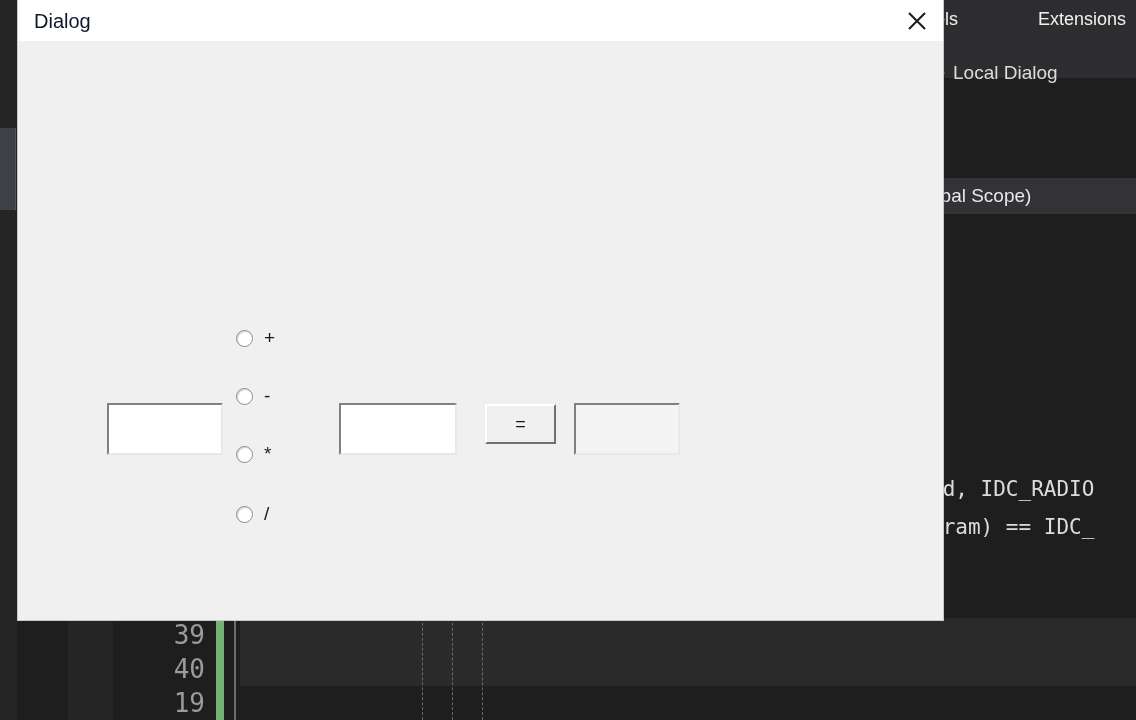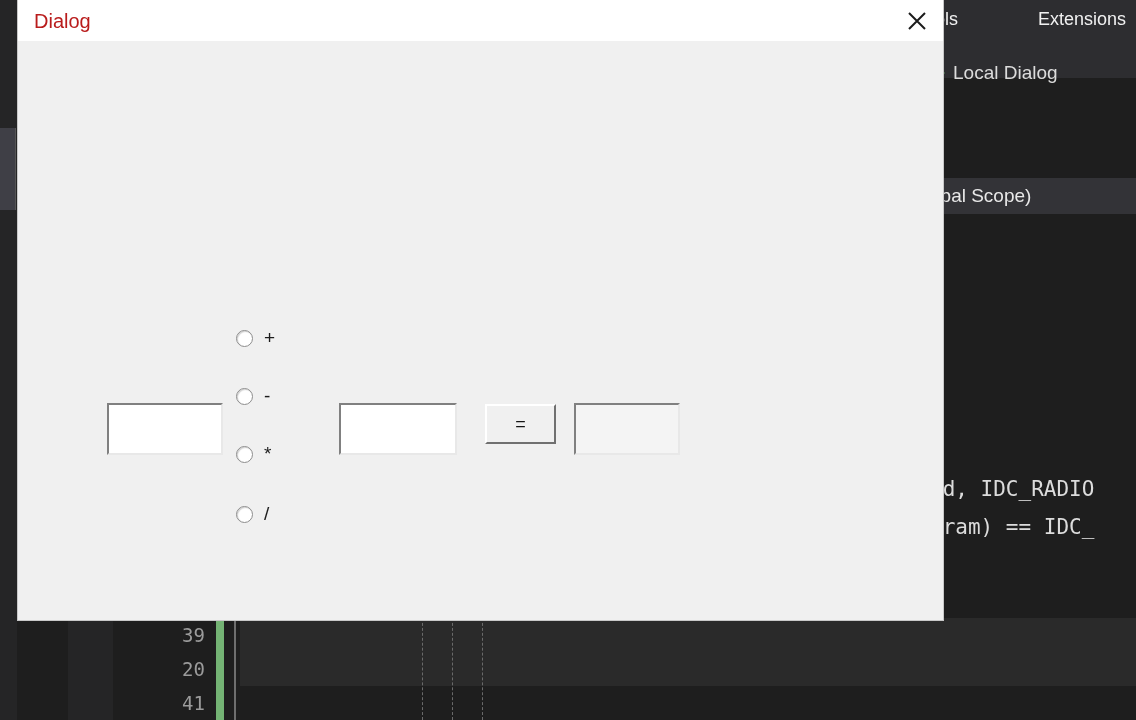--- a/index.html
+++ b/index.html
@@ -143,21 +143,21 @@
     position: absolute;
     left: 45px; top: 0;
     width: 100px; height: 102px;
     background: #1e1e1e;
   }
   .line-number {
     position: absolute;
     right: 8px;
     color: #9b9b9b;
     font-family: "DejaVu Sans Mono", monospace;
-    font-size: 19px;
+    font-size: 26px;
     line-height: 34px;
     text-align: right;
     width: 90px;
   }
   .ln-39 { top: 0px; }
   .ln-40 { top: 34px; }
   .ln-41 { top: 68px; }
 
   .change-bar {
     position: absolute;
@@ -223,21 +223,21 @@
   .dialog-titlebar {
     position: absolute;
     left: 0; top: 0;
     width: 925px; height: 41px;
     background: #ffffff;
     border-bottom: 1px solid #f0f0f0;
   }
   .dialog-title {
     position: absolute;
     left: 16px; top: 8px;
-    color: #b91c1c;
+    color: #0f172a;
     font-size: 20px;
     line-height: 26px;
     font-family: "Liberation Sans", sans-serif;
   }
   .dialog-close {
     position: absolute;
     right: 0px; top: 0px;
     width: 52px; height: 41px;
     display: flex;
     align-items: center;
@@ -359,22 +359,22 @@
 
     <div class="vs-code-area"></div>
 
     <div class="code-frag cf-1">nd, IDC_RADIO</div>
     <div class="code-frag cf-2">aram) == IDC_</div>
 
     <div class="editor-pane">
       <div class="editor-margin"></div>
       <div class="editor-gutter">
         <div class="line-number ln-39">39</div>
-        <div class="line-number ln-40">20</div>
-        <div class="line-number ln-41">41</div>
+        <div class="line-number ln-40">40</div>
+        <div class="line-number ln-41">19</div>
       </div>
       <div class="change-bar"></div>
       <div class="pane-sep"></div>
 
       <div class="code-body">
         <div class="code-line cl-39">
           <span class="cl-text"><span class="kw-plain">        GetWindowText</span><span class="kw-plain">(hplace1, buffer1, </span><span class="kw-blue">sizeof</span><span class="kw-plain">(buffer1)</span></span>
         </div>
         <div class="code-line cl-40">
           <span class="cl-text"><span class="kw-plain">        </span><span class="kw-blue">int</span><span class="kw-plain"> value1 = _wtoi(buffer1);</span></span>

